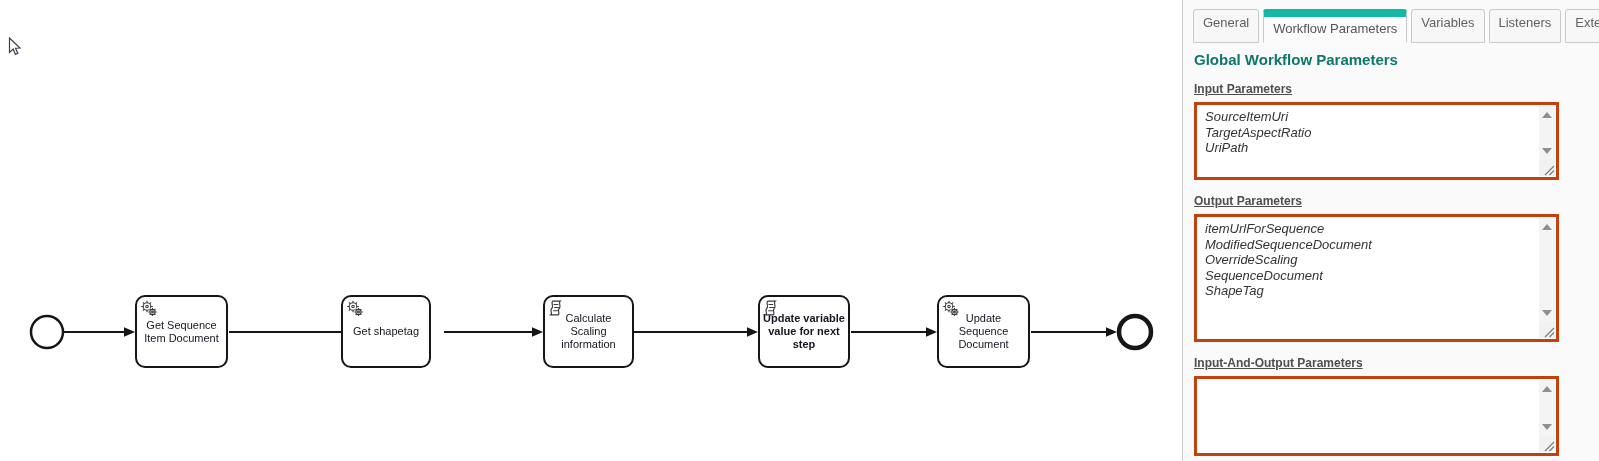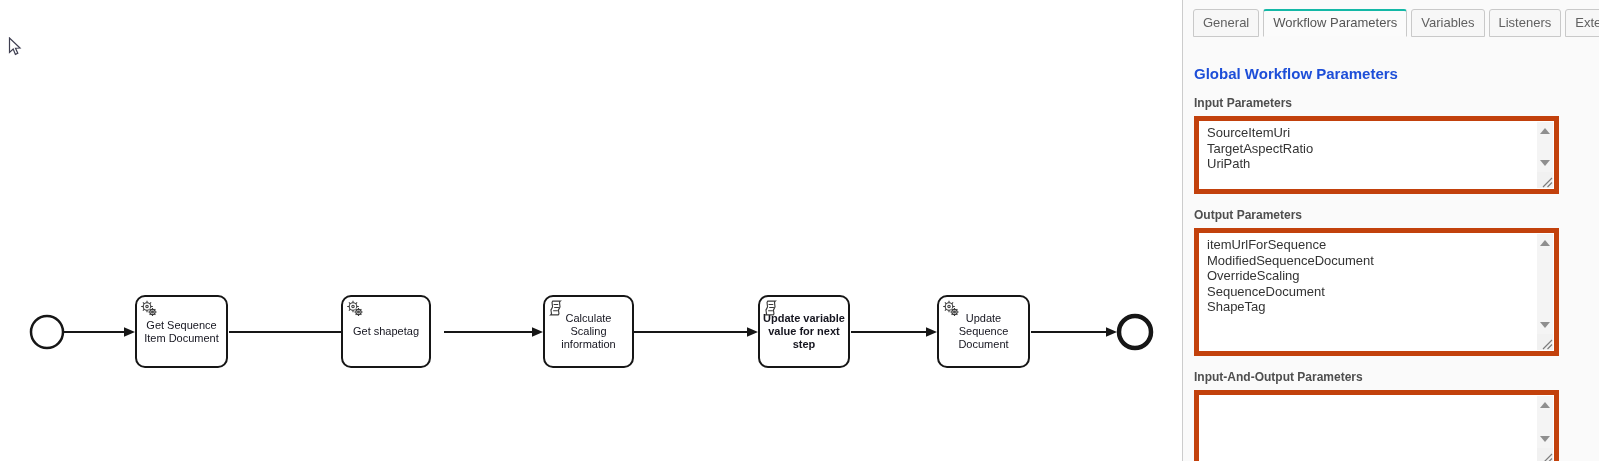--- a/index.html
+++ b/index.html
@@ -10,25 +10,25 @@
   .flow-svg { position:absolute; left:0; top:0; }
   .task { position:absolute; top:295px; height:73px; background:#fff; border:2px solid #161616; border-radius:10px; display:flex; align-items:center; justify-content:center; }
   .task .task-icon { position:absolute; left:3px; top:3px; }
   .task-label { font-size:11px; line-height:13px; color:#15151f; text-align:center; white-space:pre-line; padding:0 2px; }
   .cursor { position:absolute; left:8px; top:37px; }
 
   
   .panel { position:absolute; top:0; right:0; width:417px; height:461px; background:#fafafa; border-left:1px solid #cccccc; }
   .tabs { display:flex; gap:4px; padding:9px 0 0 10px; }
   .tab { font-size:13px; color:#616161; background:#f7f7f7; border:1px solid #c9c9c9; border-radius:3px 3px 0 0; padding:5px 9px 6px; cursor:default; white-space:nowrap; }
-  .tab.active { border-top:2px solid #14b8a6; padding-top:4px; background:#fbfbfb; border-bottom-color:#fafafa; color:#555; }
+  .tab.active { border-top:8px solid #14b8a6; padding-top:4px; background:#fbfbfb; border-bottom-color:#fafafa; color:#555; }
   .panel-content { padding:0 11px; }
-  .panel-heading { font-size:15px; font-weight:bold; color:#1d4ed8; margin-top:28px; }
-  .field-label { font-size:12px; font-weight:bold; color:#4e4e4e; margin-top:14px; }
-  .ta { position:relative; margin-top:6px; width:365px; background:#fff; border:5px solid #c2410c; }
+  .panel-heading { font-size:15px; font-weight:bold; color:#0f766e; margin-top:8px; }
+  .field-label { font-size:12px; font-weight:bold; color:#4e4e4e; margin-top:14px;text-decoration:underline; }
+  .ta { position:relative; margin-top:6px; width:365px; background:#fff; border:3px solid #c2410c;font-style:italic; }
   .ta-text { font-size:13px; line-height:15.5px; color:#333; padding:4px 24px 4px 8px; white-space:pre-line; overflow:hidden; height:100%; }
   .ta-input { height:78px; }
   .ta-output { height:128px; }
   .ta-io { height:80px; }
   .sb { position:absolute; top:1px; right:1px; bottom:1px; width:16px; background:#f4f4f4; }
   .tri-up, .tri-down { position:absolute; left:3px; width:0; height:0; border-left:5px solid transparent; border-right:5px solid transparent; }
   .tri-up { top:6px; border-bottom:6px solid #8f8f8f; }
   .tri-down { bottom:22px; border-top:6px solid #8f8f8f; }
   .grip { position:absolute; right:1px; bottom:1px; width:16px; height:16px; background:#f1f1f1; display:flex; align-items:flex-end; justify-content:flex-end; }
 </style>

